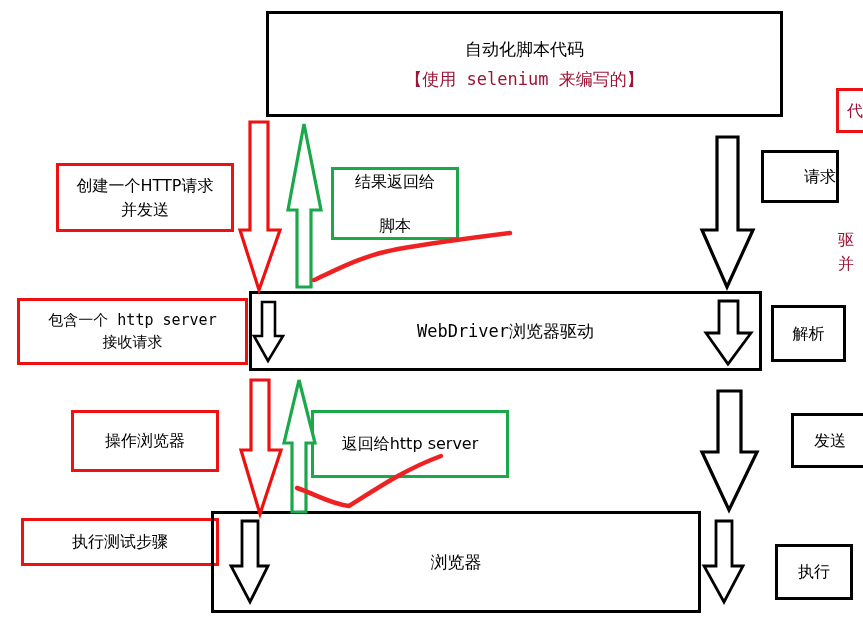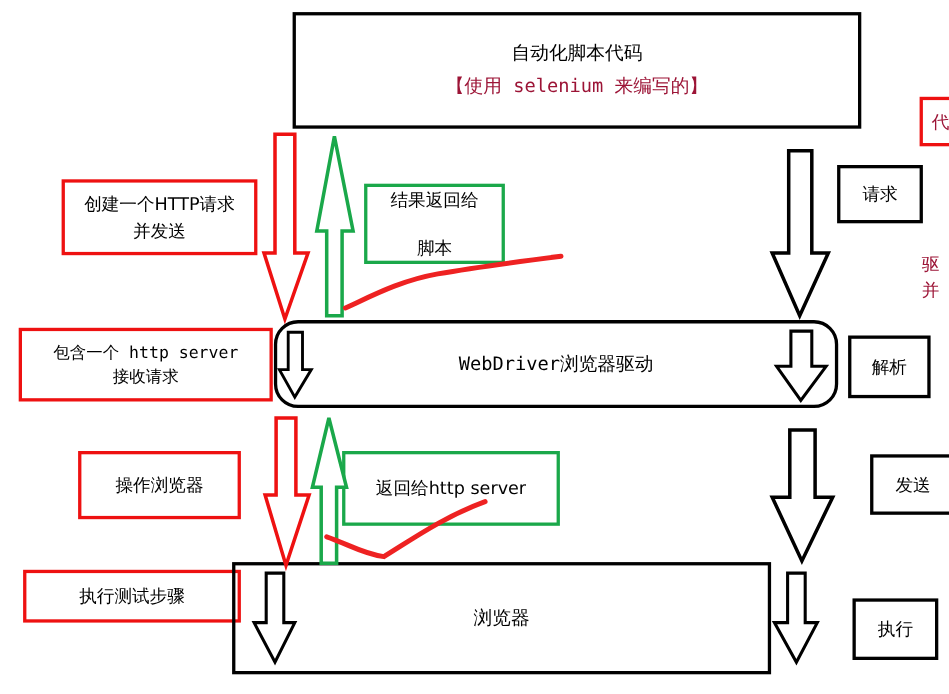--- a/index.html
+++ b/index.html
@@ -84,35 +84,35 @@
   <div class="box box-red" style="left:56px; top:163px; width:178px; height:69px;">
     <div class="fs16 t-black">创建一个HTTP请求</div>
     <div class="fs16 t-black">并发送</div>
   </div>
 
   <div class="box box-green" style="left:331px; top:167px; width:128px; height:73px;">
     <div class="fs16 t-black">结果返回给</div>
     <div class="fs16 t-black">脚本</div>
   </div>
 
-  <div class="box box-black" style="left:761px; top:150px; width:78px; height:53px;">
+  <div class="box box-black" style="left:761px; top:150px; width:78px; height:53px;align-items:flex-end;">
     <div class="fs16 t-black">请求</div>
   </div>
 
   <div class="sidelabel" style="left:838px; top:228px;">
     <span class="line2">驱</span>
     <span class="line2">并</span>
   </div>
 
   <div class="box box-red" style="left:17px; top:298px; width:231px; height:67px;">
     <div class="fs15 mono t-black">包含一个 http server</div>
     <div class="fs15 t-black">接收请求</div>
   </div>
 
-  <div class="box box-black" style="left:249px; top:291px; width:513px; height:80px;border-radius:22px;">
+  <div class="box box-black" style="left:249px; top:291px; width:513px; height:80px;">
     <div class="fs17 mono t-black">WebDriver浏览器驱动</div>
   </div>
 
   <div class="box box-red" style="left:71px; top:410px; width:148px; height:62px;">
     <div class="fs16 t-black">操作浏览器</div>
   </div>
 
   <div class="box box-black" style="left:771px; top:305px; width:75px; height:57px;">
     <div class="fs16 t-black">解析</div>
   </div>

